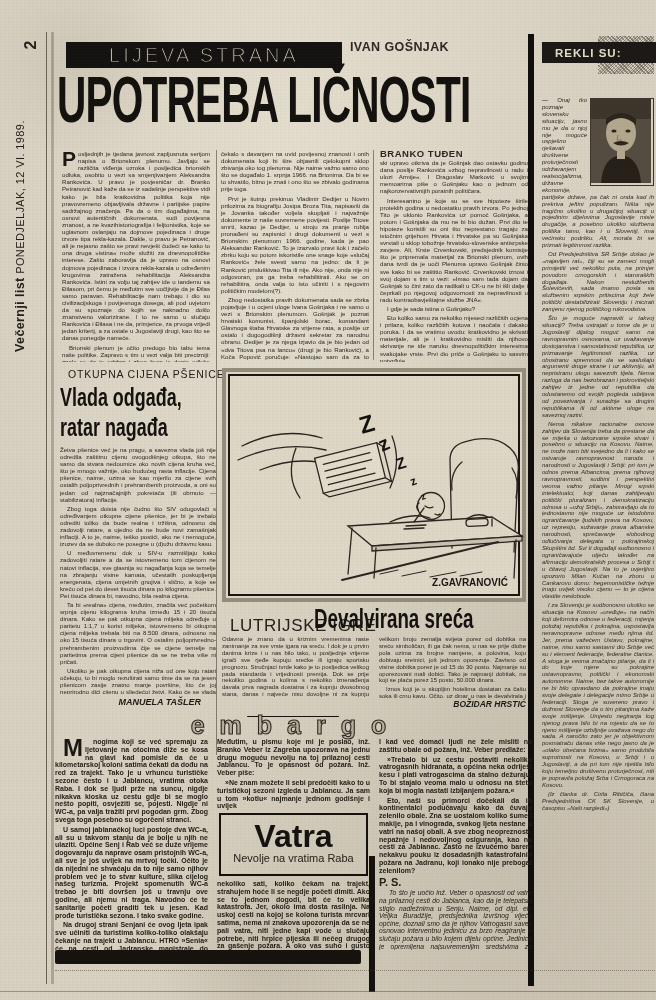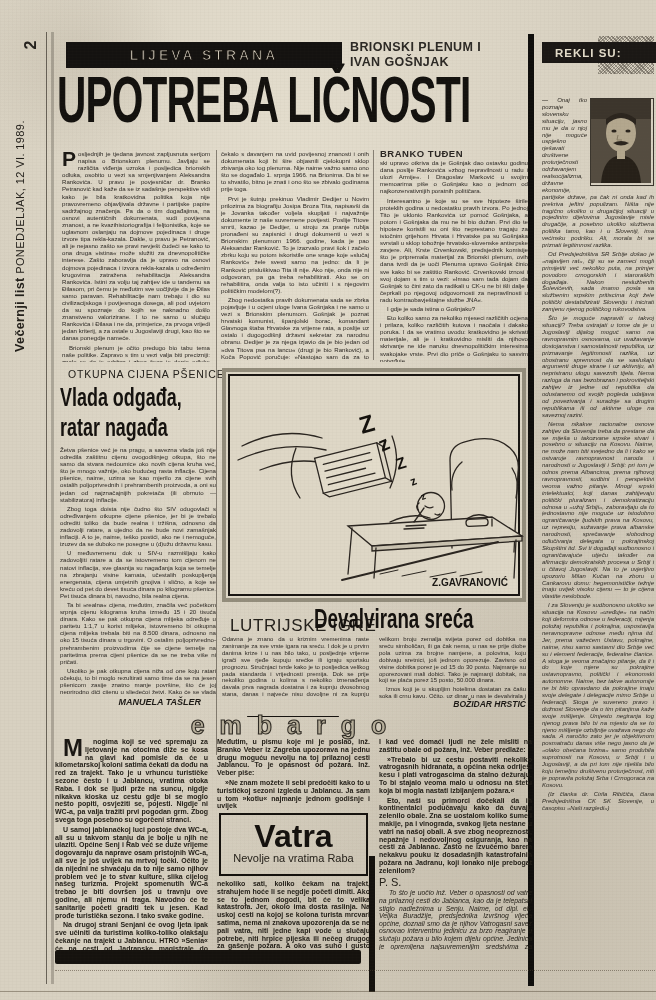--- a/index.html
+++ b/index.html
@@ -22,21 +22,21 @@
   
   .masthead{position:absolute;left:13px;top:52px;height:300px;writing-mode:vertical-rl;
         transform:rotate(180deg);white-space:nowrap;font-size:11px;color:#23201b;letter-spacing:.4px;}
   .masthead .paper{font-weight:700;font-size:12.5px;}
   .pagenum{position:absolute;left:27px;top:36px;font-size:16px;font-weight:900;transform:rotate(-90deg);}
   .left-rule{position:absolute;left:46px;top:32px;width:1px;height:952px;background:rgba(45,38,30,.65);}
   .gutter-smudge{position:absolute;left:51px;top:32px;width:3px;height:952px;background:rgba(40,34,26,.25);}
   
   .banner{position:absolute;left:66px;top:42px;width:276px;height:26px;background:#141210;
         display:flex;align-items:center;justify-content:center;}
-  .banner span{font-weight:700;font-size:14px;letter-spacing:3px;color:#d8d1c1;
+  .banner span{font-weight:400;font-size:20px;letter-spacing:3px;color:#d8d1c1;
         -webkit-text-stroke:1px #14100c;}
   .kicker{position:absolute;left:350px;top:40px;width:180px;font-size:12.5px;font-weight:600;
         color:#2c2925;line-height:15px;letter-spacing:.4px;}
   .headline{position:absolute;left:57px;top:64px;width:472px;height:80px;font-weight:900;
         font-size:52px;line-height:72px;letter-spacing:-1px;color:#13110e;white-space:nowrap;
         transform:scale(.78,1.25);transform-origin:left center;}
   
   .bodytext{font-size:6.1px;line-height:7.1px;text-align:justify;color:#2b2723;}
   .bodytext p{margin:0 0 2px 0;text-indent:7px;}
   .bodytext p.nofirst{text-indent:0;}
@@ -91,21 +91,21 @@
         color:#b7af9b;-webkit-text-stroke:1.1px #2e2a23;}
   .embargo-cols{position:absolute;left:55px;top:738px;width:478px;height:212px;display:flex;gap:9px;overflow:hidden;}
   .embargo-cols .col{width:153px;overflow:hidden;font-size:7px;line-height:7.8px;font-weight:700;
         text-align:justify;color:#242019;}
   .embargo-cols p{margin:0 0 2px 0;text-indent:8px;}
   .embargo-cols p.nofirst{text-indent:0;}
   .embargo-cols p.dropcap::first-letter{font-size:24px;line-height:18px;padding-right:2px;}
   .vatra-box{border:2px solid #14110d;margin:3px 2px 4px 2px;padding:7px 4px 9px 4px;text-align:center;}
   .vatra-title{font-weight:900;font-size:32px;line-height:28px;color:#14110e;text-indent:0 !important;text-align:center;}
   .vatra-sub{font-weight:500;font-size:11px;margin-top:5px !important;text-indent:0 !important;text-align:center;}
-  .ps-title{font-size:11px;font-weight:400;text-indent:0 !important;margin:4px 0 3px 0 !important;}
+  .ps-title{font-size:11px;font-weight:700;text-indent:0 !important;margin:4px 0 3px 0 !important;}
   .ps-text{font-style:italic;font-weight:500;font-size:6.8px;line-height:7.6px;text-indent:10px !important;}
   .bottom-bar{position:absolute;left:55px;top:950px;width:306px;height:14px;background:#15120e;border-radius:2px;}
   .heavy-vrule{position:absolute;left:369px;top:856px;width:6px;height:136px;background:#14110d;}
   .dotline{position:absolute;left:55px;top:970px;width:600px;border-top:1px dotted rgba(70,58,44,.5);}
   .footline{position:absolute;left:0;top:991px;width:656px;border-top:1px solid rgba(90,80,62,.5);}
 </style>
 </head>
 <body>
 
 <div class="page">
@@ -117,21 +117,20 @@
     <span> </span>
     <span>PONEDJELJAK, 12 VI. 1989.</span>
   </div>
   <div class="left-rule"></div>
   <div class="gutter-smudge"></div>
 
   <div class="banner">
     <span>LIJEVA STRANA</span>
   </div>
   <div class="kicker">
-    <div>BRIONSKI PLENUM I</div>
     <div>IVAN GOŠNJAK</div>
   </div>
   <div class="headline">UPOTREBA LIČNOSTI</div>
 
   <div class="main-cols bodytext">
     <div class="col">
       <p class="dropcap">Posljednjih je tjedana javnost zapljusnuta serijom napisa o Brionskom plenumu. Javljaju se različita viđenja uzroka i posljedica brionskih odluka, osobito u vezi sa smjenjivanjem Aleksandra Rankovića. U pravu je povjesničar dr. Branko Petranović kad kaže da se iz sadašnje perspektive vidi kako je bila kratkovidna politika koja nije pravovremeno objavljivala državne i partijske papire sadržajnog značenja. Pa da o tim događajima, na osnovi autentičnih dokumenata, sudi povijesna znanost, a ne kvazihistoriografija i feljtonistika, koje se uglavnom oslanjaju na dojmove pojedinaca i druge izvore tipa rekla-kazala. Dakle, u pravu je Petranović, ali je nejasno zašto se pravi nevješt čudeći se kako to ona druga »istina« može služiti za dnevnopolitičke interese. Zašto zaboravlja da je upravo na osnovi dojmova pojedinaca i izvora rekla-kazala u određenim krugovima zatražena rehabilitacija Aleksandra Rankovića. Istini za volju taj zahtjev ide u tandemu sa Đilasom, pri čemu je međutim sve uočljivije da je Đilas samo paravan. Rehabilitacije nam trebaju i dio su civilizacijskoga i povijesnoga dosega, ali pod uvjetom da su spoznaje do kojih se naknadno došlo znanstveno valorizirane. I to ne samo u slučaju Rankovića i Đilasa i ne da, primjerice, za prvoga vrijedi jedan kriterij, a za ostale u Jugoslaviji drugi, kao što se danas ponegdje nameće.</p>
       <p>Brionski plenum je očito predugo bio tabu tema naše politike. Zapravo s tim u vezi valja biti precizniji: znalo se da je održan i zbog čega je donio odluke kakve je donio. Nedostajalo je međutim pravoga »štofa«, predugo se</p>
     </div>
     <div class="col">

